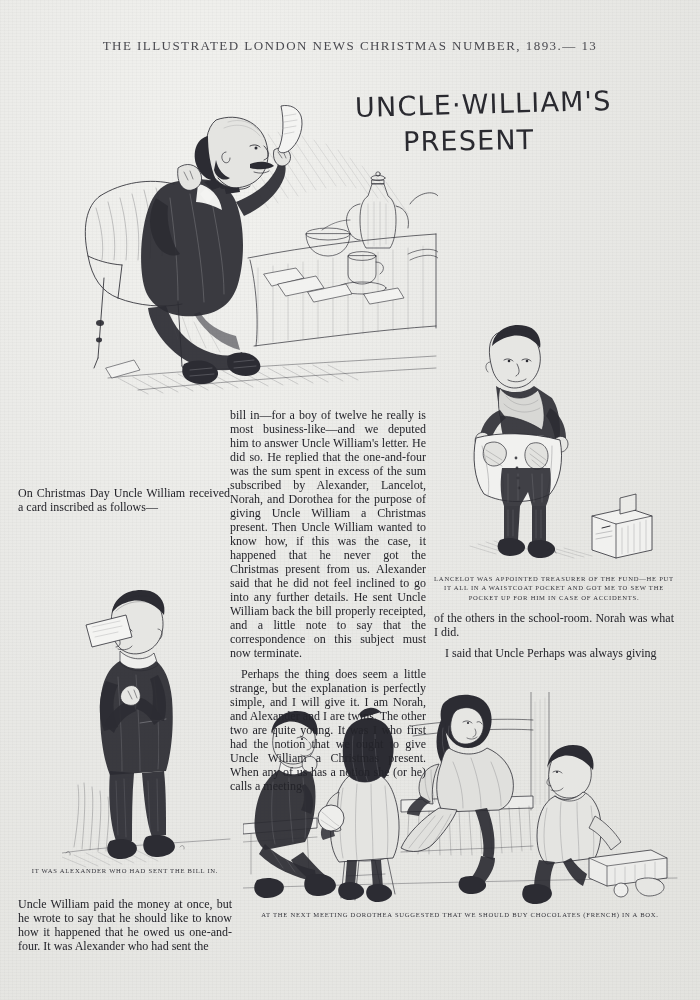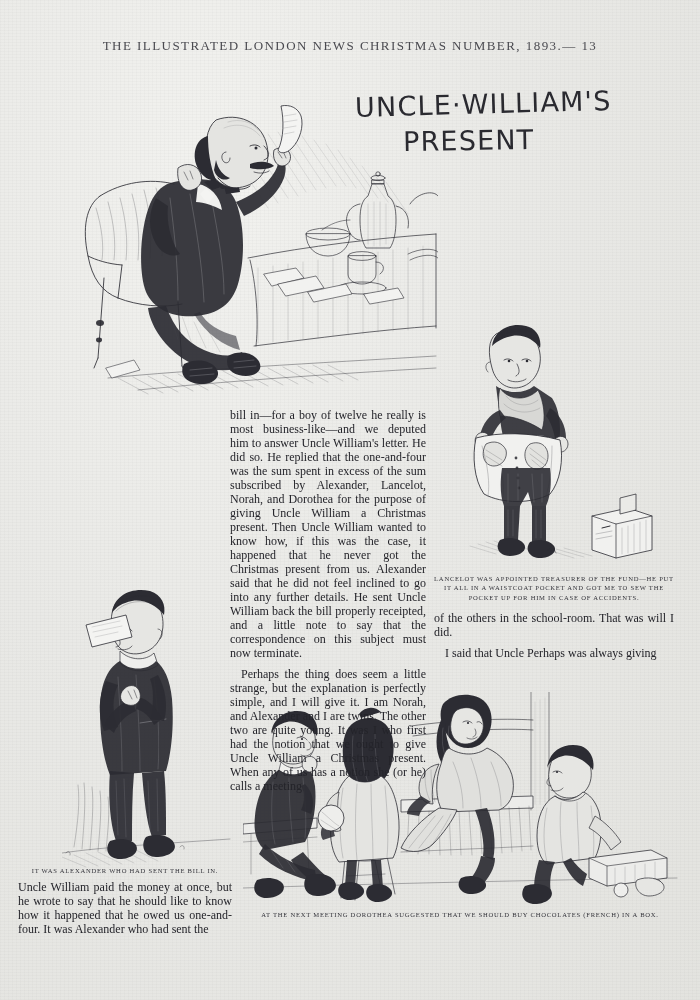--- a/index.html
+++ b/index.html
@@ -821,35 +821,36 @@
           <circle cx="378" cy="198" r="7" fill="#eeeeec" stroke="#2c2c33" stroke-width="0.7"></circle>
           <circle cx="412" cy="194" r="7" fill="#eeeeec" stroke="#2c2c33" stroke-width="0.7"></circle>
           <path d="M394 188 C404 184 416 186 420 192 C424 198 416 204 406 204
                  C396 204 390 194 394 188 Z" fill="#e6e6e3" stroke="#2c2c33" stroke-width="0.7"></path>
         </g>
       </g>
     </svg>
   </div>
 
   <div class="col" style="left:18px;top:486px;width:212px;">
+    <p class="it">On Christmas Day Uncle William received a card inscribed as follows—</p>
   </div>
 
   <div class="col" style="left:230px;top:408px;width:196px;">
     <p class="it">bill in—for a boy of twelve he really is most business-like—and we deputed him to answer Uncle William's letter.  He did so.  He replied that the one-and-four was the sum spent in excess of the sum subscribed by Alexander, Lancelot, Norah, and Dorothea for the purpose of giving Uncle William a Christmas present.  Then Uncle William wanted to know how, if this was the case, it happened that he never got the Christmas present from us.  Alexander said that he did not feel inclined to go into any further details.  He sent Uncle William back the bill properly receipted, and a little note to say that the correspondence on this subject must now terminate.</p>
     <p class="it ind">Perhaps the thing does seem a little strange, but the explanation is perfectly simple, and I will give it.  I am Norah, and Alexander and I are twins.  The other two are quite young.  It was I who first had the notion that we ought to give Uncle William a Christmas present.  When any of us has a notion she (or he) calls a meeting</p>
   </div>
 
   <div class="col" style="left:434px;top:574px;width:240px;">
     <p class="caps">LANCELOT WAS APPOINTED TREASURER OF THE FUND—HE PUT IT ALL IN A WAISTCOAT POCKET AND GOT ME TO SEW THE POCKET UP FOR HIM IN CASE OF ACCIDENTS.</p>
-    <p class="it" style="margin-top:9px;">of the others in the school-room.    That was will I did.</p>
+    <p class="it" style="margin-top:9px;">of the others in the school-room.    Norah was what I did.</p>
     <p class="it ind">I said that Uncle Perhaps was always giving</p>
   </div>
 
   <div class="col" style="left:18px;top:866px;width:214px;">
     <p class="caps">IT WAS ALEXANDER WHO HAD SENT THE BILL IN.</p>
-    <p class="it" style="margin-top:5px;">Uncle William paid the money at once, but he wrote to say that he should like to know how it happened that he owed us one-and-four.  It was Alexander who had sent the</p>
+    <p class="it" style="margin-top:22px;">Uncle William paid the money at once, but he wrote to say that he should like to know how it happened that he owed us one-and-four.  It was Alexander who had sent the</p>
   </div>
 
   <div class="col" style="left:243px;top:910px;width:434px;">
     <p class="caps">AT THE NEXT MEETING DOROTHEA SUGGESTED THAT WE SHOULD BUY CHOCOLATES (FRENCH) IN A BOX.</p>
   </div>
 
 </div>
 
 </body></html>

